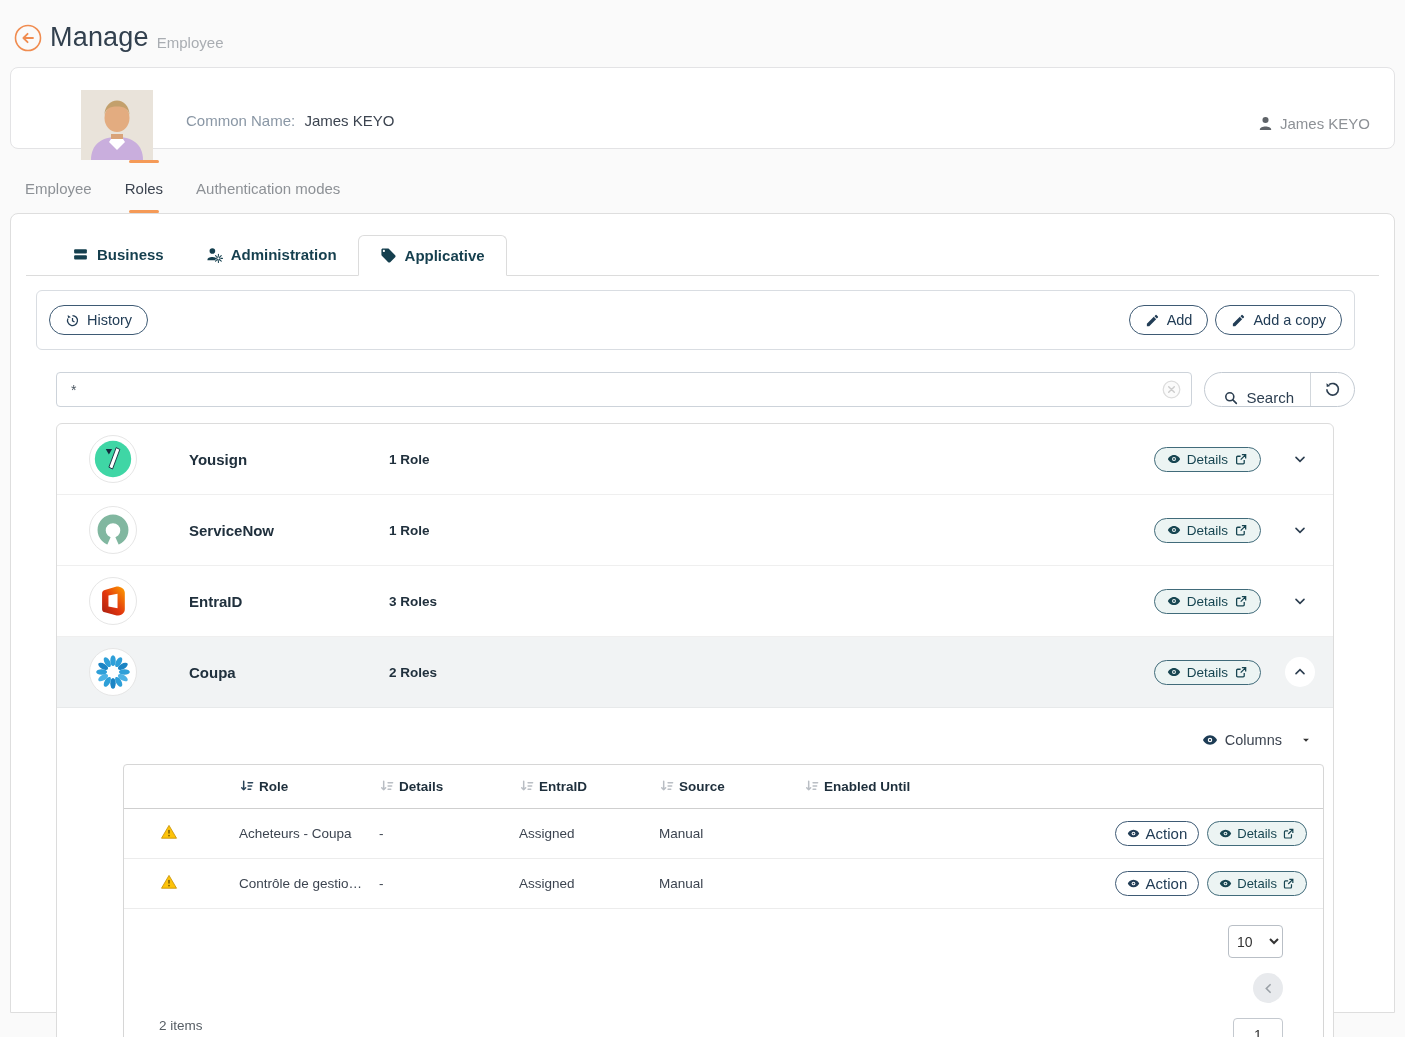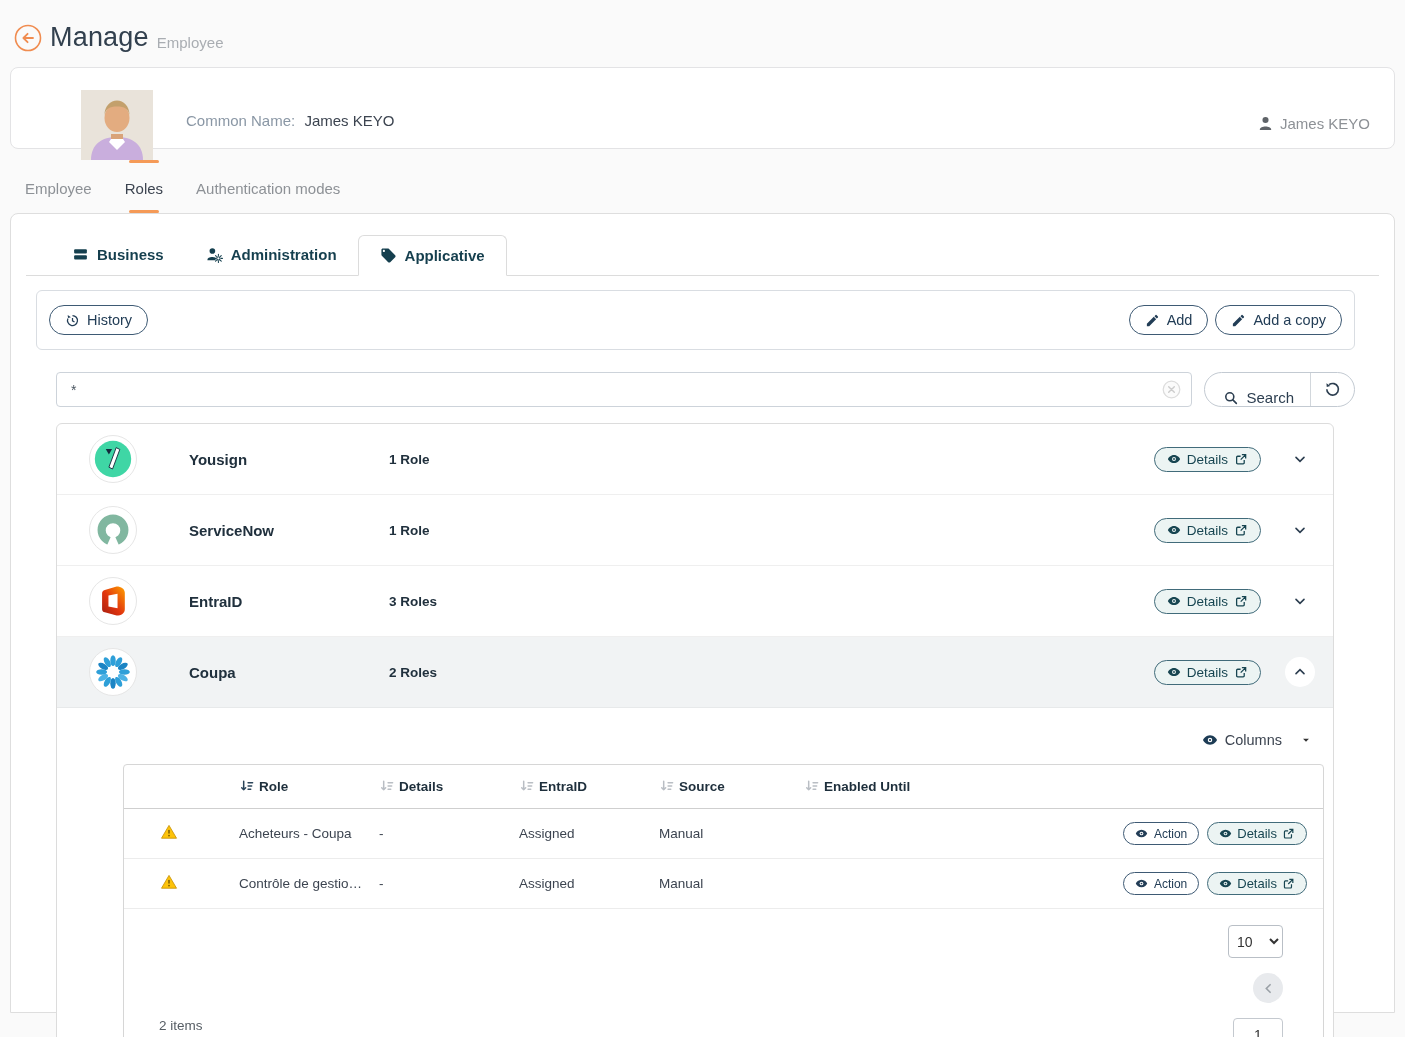--- a/index.html
+++ b/index.html
@@ -106,21 +106,21 @@
     color:#1e2f3c; cursor:pointer; }
   .sort-ic { width:15px; height:15px; color:#b9bec4; flex:0 0 auto; }
   .sort-ic.active { color:#2a4459; }
   .trow { height:50px; border-bottom:1px solid #ececec; }
   .trow:last-of-type { border-bottom:none; }
   .tcell { font-size:13.5px; color:#3c4450; }
   .warn-cell { padding-left:36px; }
   .warn-cell svg { width:18px; height:18px; }
   .row-actions { display:flex; gap:8px; justify-content:flex-end; padding-right:16px; }
   .action-btn { display:flex; align-items:center; gap:6px; border:1px solid #3e5a74;
-    background:#fff; color:#223d56; font-size:12px; border-radius:13px; padding:3px 11px;
+    background:#fff; color:#223d56; font-size:15px; border-radius:13px; padding:3px 11px;
     cursor:pointer; font-family:inherit; }
   .action-btn svg { width:13px; height:13px; }
   .row-details-btn { display:flex; align-items:center; gap:5px; border:1px solid #416b7a;
     background:#ecf4f3; color:#174551; font-size:13px; border-radius:13px; padding:3px 11px;
     cursor:pointer; font-family:inherit; }
   .row-details-btn svg { width:13px; height:13px; }
 
   .table-footer { display:flex; align-items:center; justify-content:space-between;
     padding:16px 40px 30px 35px; }
   .items-count { font-size:13.5px; color:#565d64; }

